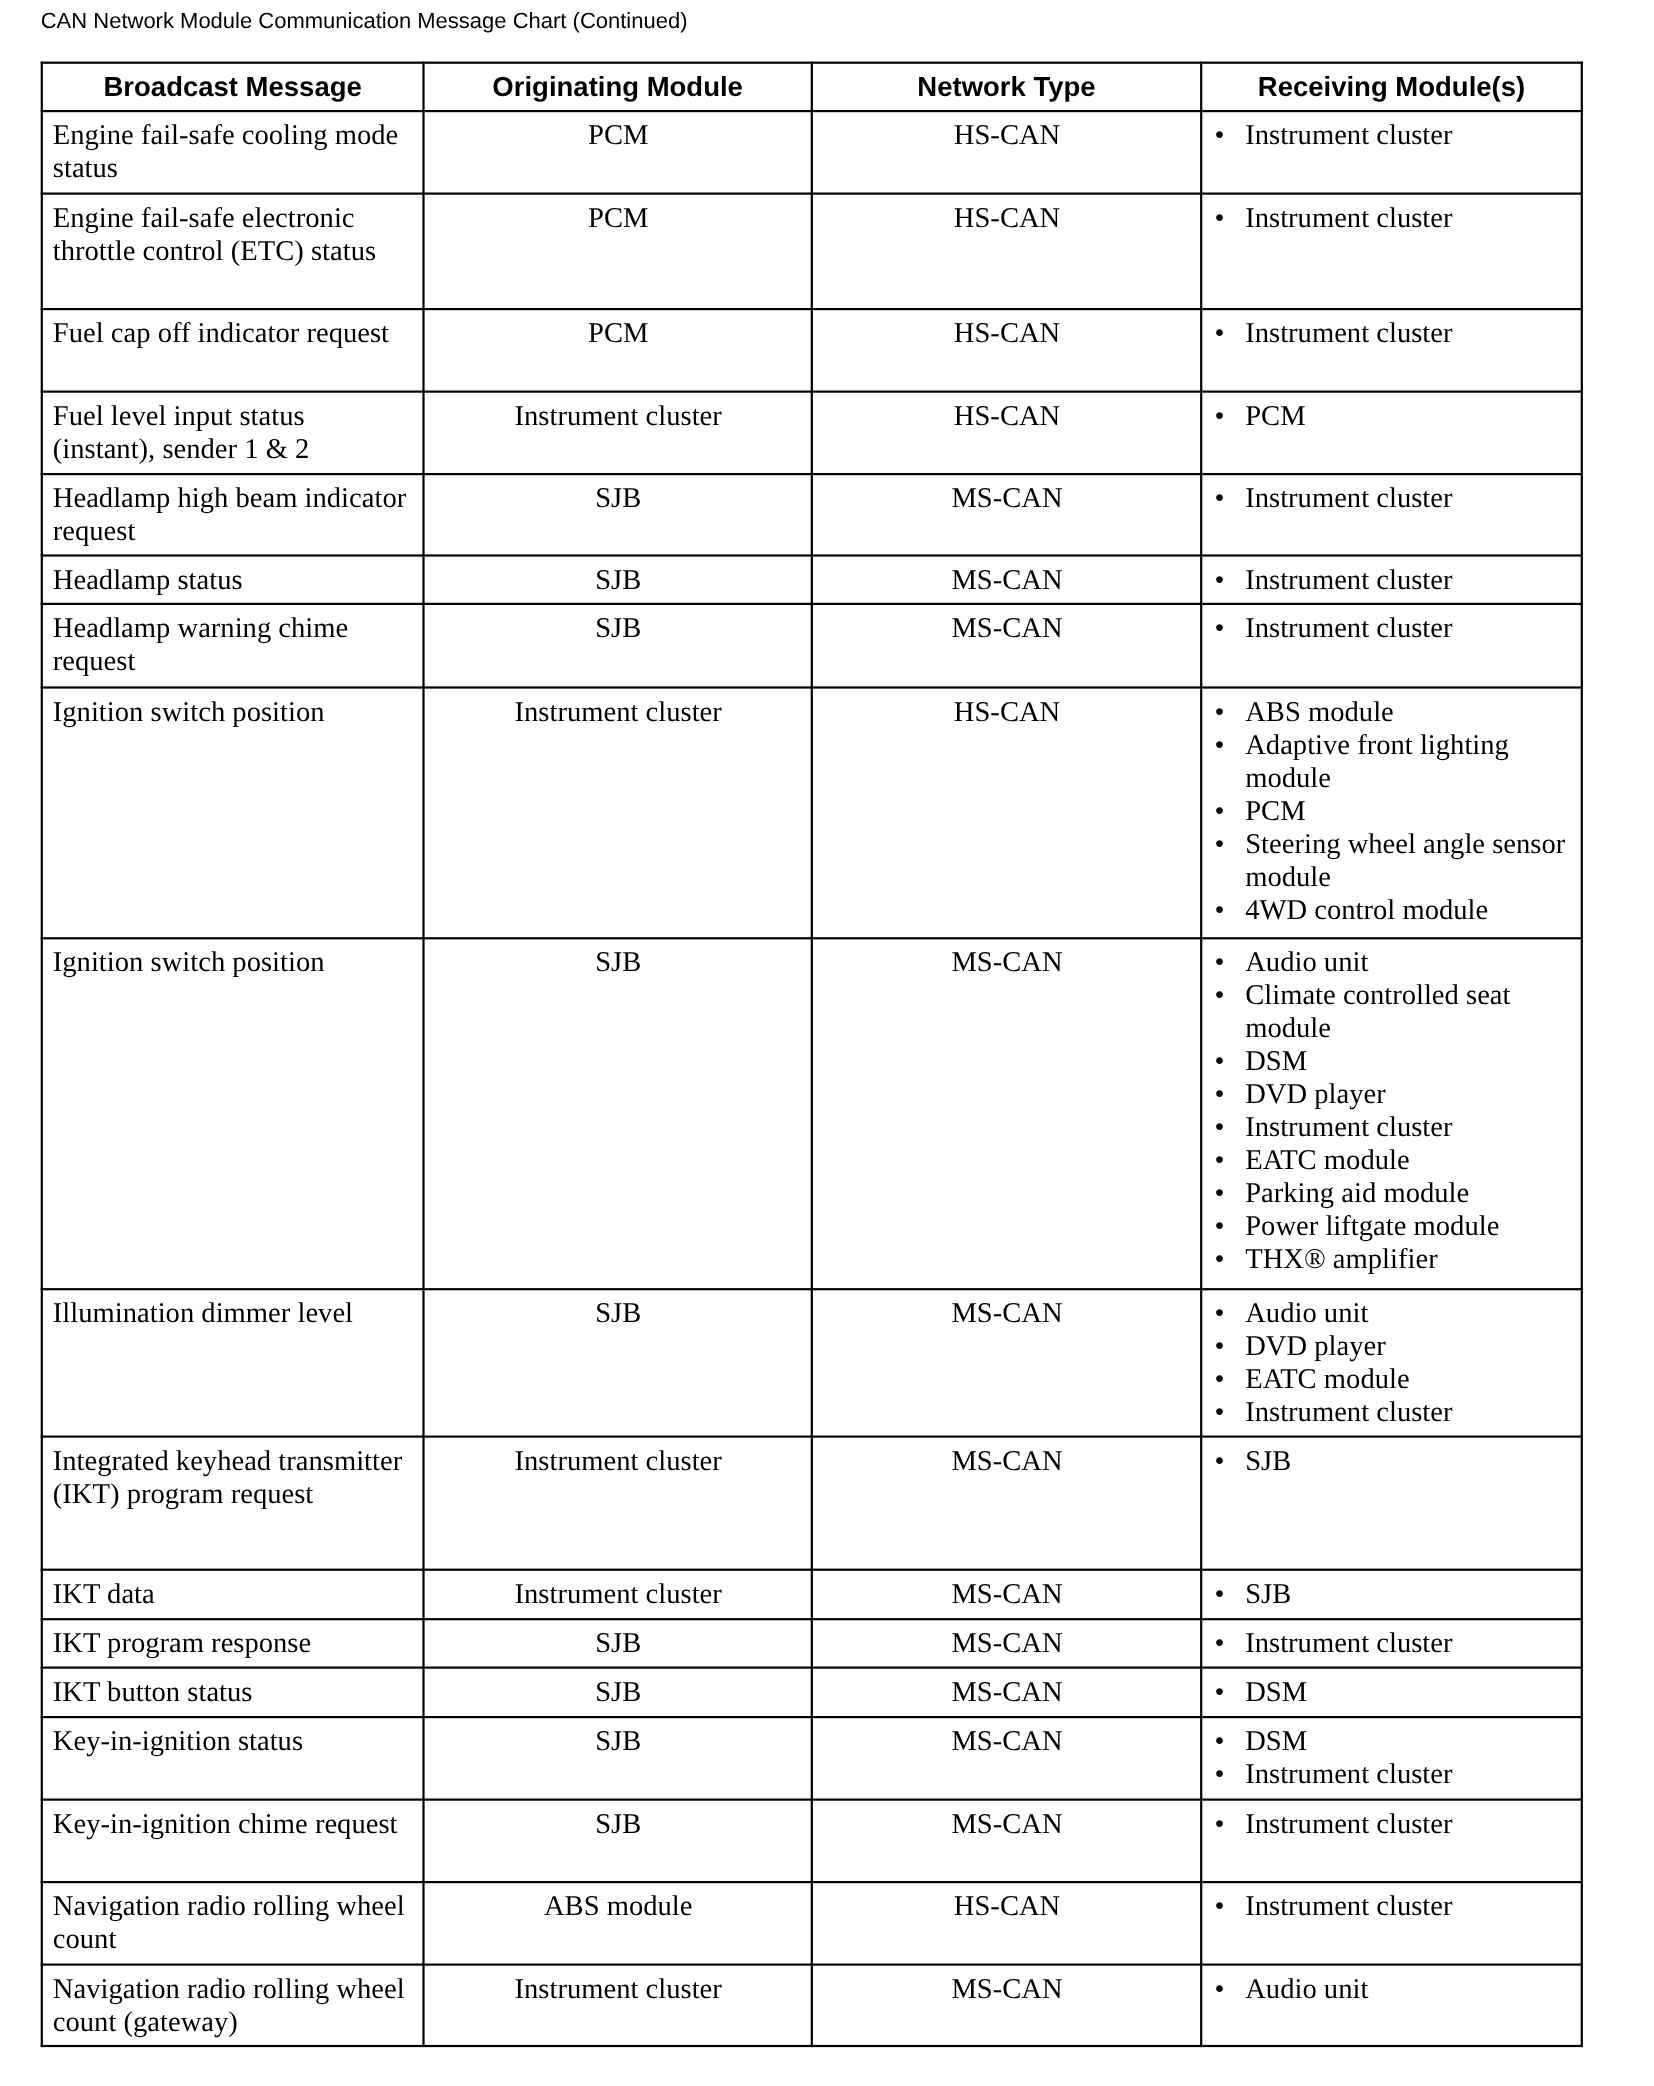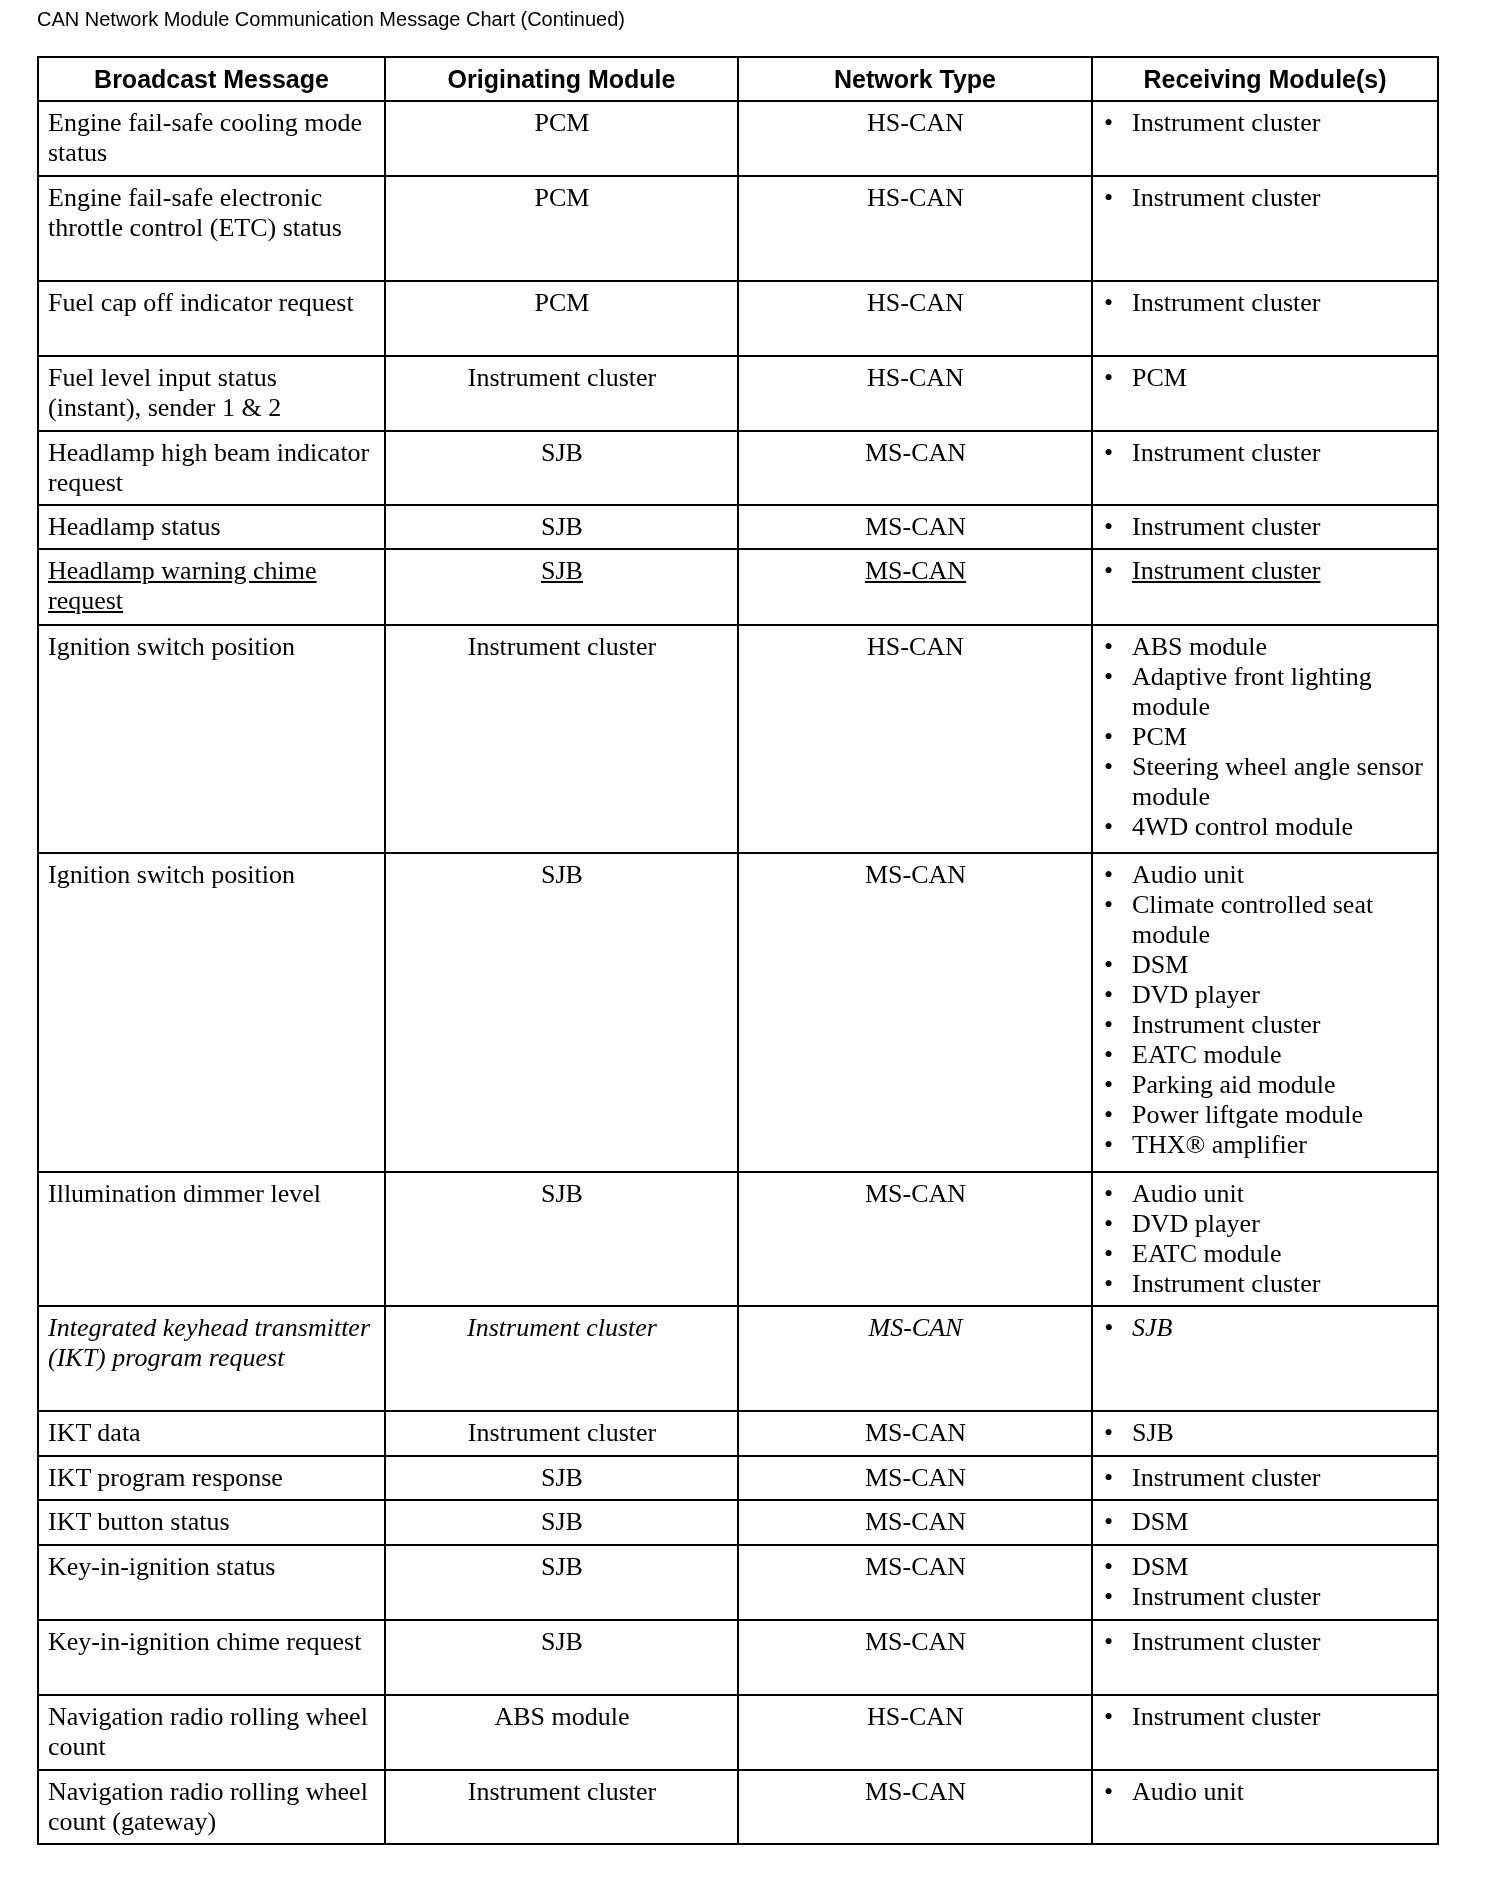--- a/index.html
+++ b/index.html
@@ -153,21 +153,21 @@
           <div class="cell">MS-CAN</div>
         </td>
         <td>
           <div class="cell">
             <ul class="recv">
               <li>Instrument cluster</li>
             </ul>
           </div>
         </td>
       </tr>
-      <tr style="height: 76px; text-decoration: underline;">
+      <tr style="height: 76px;">
         <td>
           <div class="cell">Headlamp warning chime request</div>
         </td>
         <td class="center">
           <div class="cell">SJB</div>
         </td>
         <td class="center">
           <div class="cell">MS-CAN</div>
         </td>
         <td>
@@ -240,21 +240,21 @@
           <div class="cell">
             <ul class="recv">
               <li>Audio unit</li>
               <li>DVD player</li>
               <li>EATC module</li>
               <li>Instrument cluster</li>
             </ul>
           </div>
         </td>
       </tr>
-      <tr style="height: 105px; font-style: italic;">
+      <tr style="height: 121px;">
         <td>
           <div class="cell">Integrated keyhead transmitter (IKT) program request</div>
         </td>
         <td class="center">
           <div class="cell">Instrument cluster</div>
         </td>
         <td class="center">
           <div class="cell">MS-CAN</div>
         </td>
         <td>

